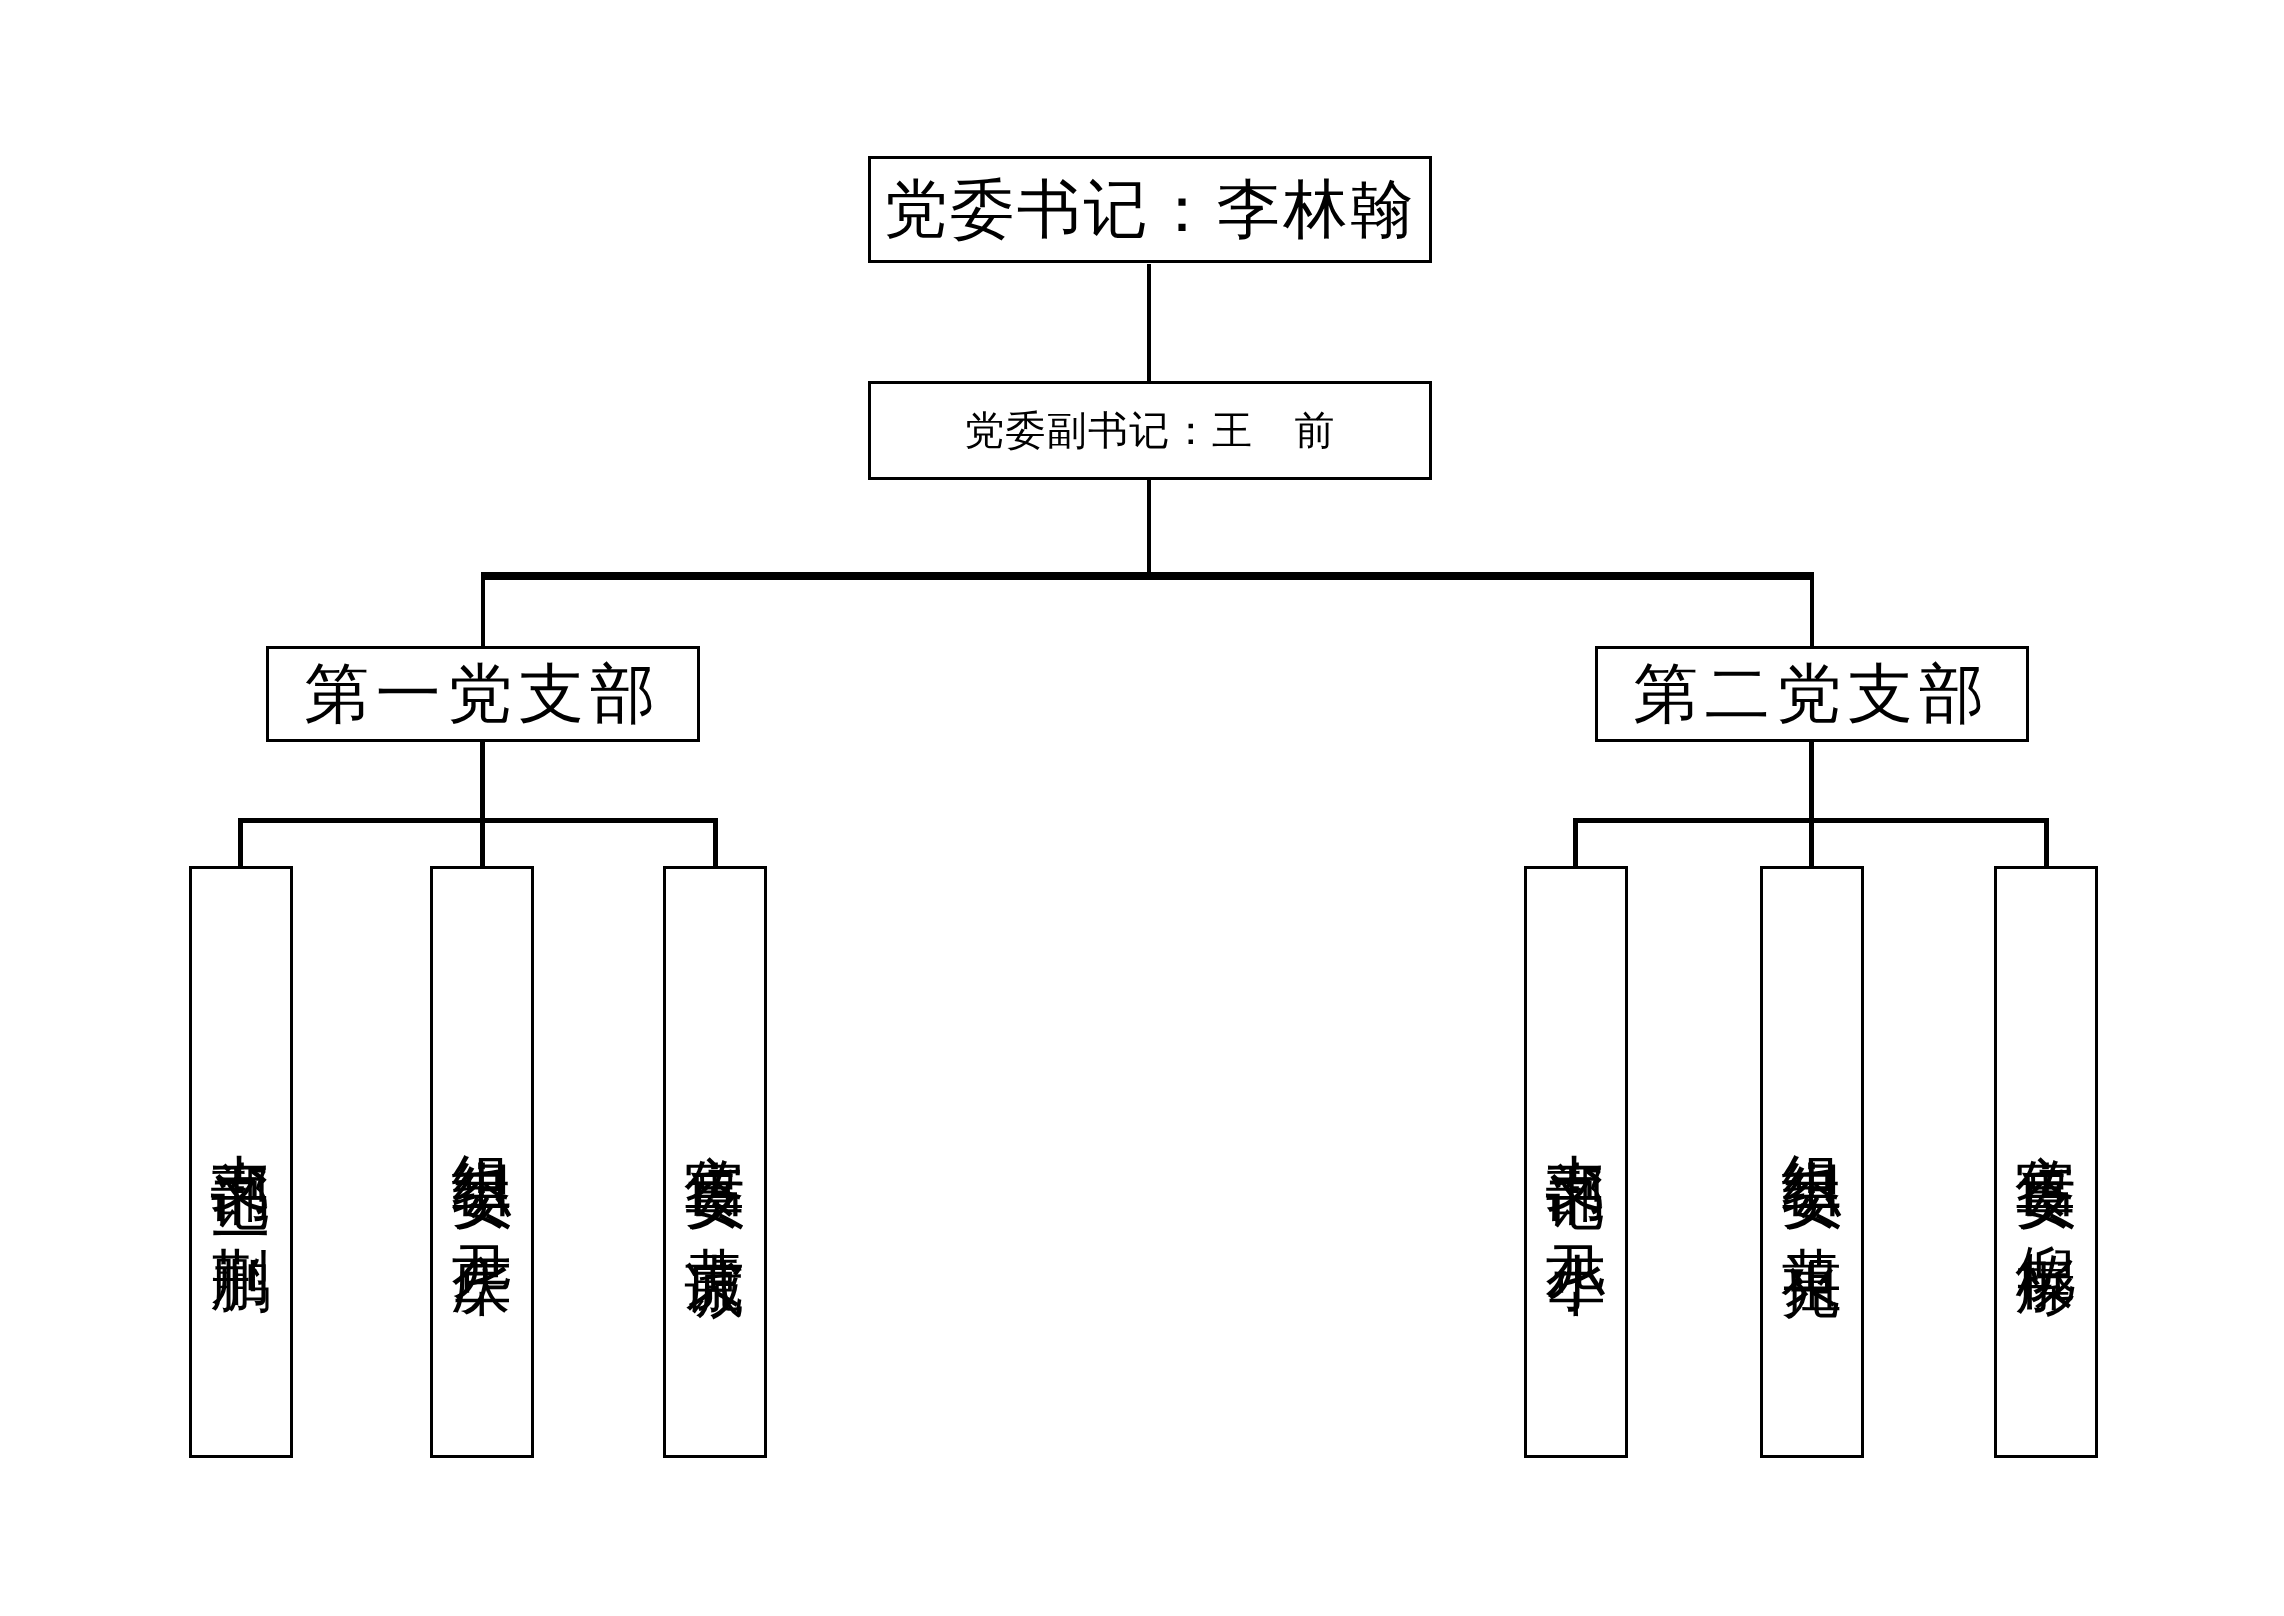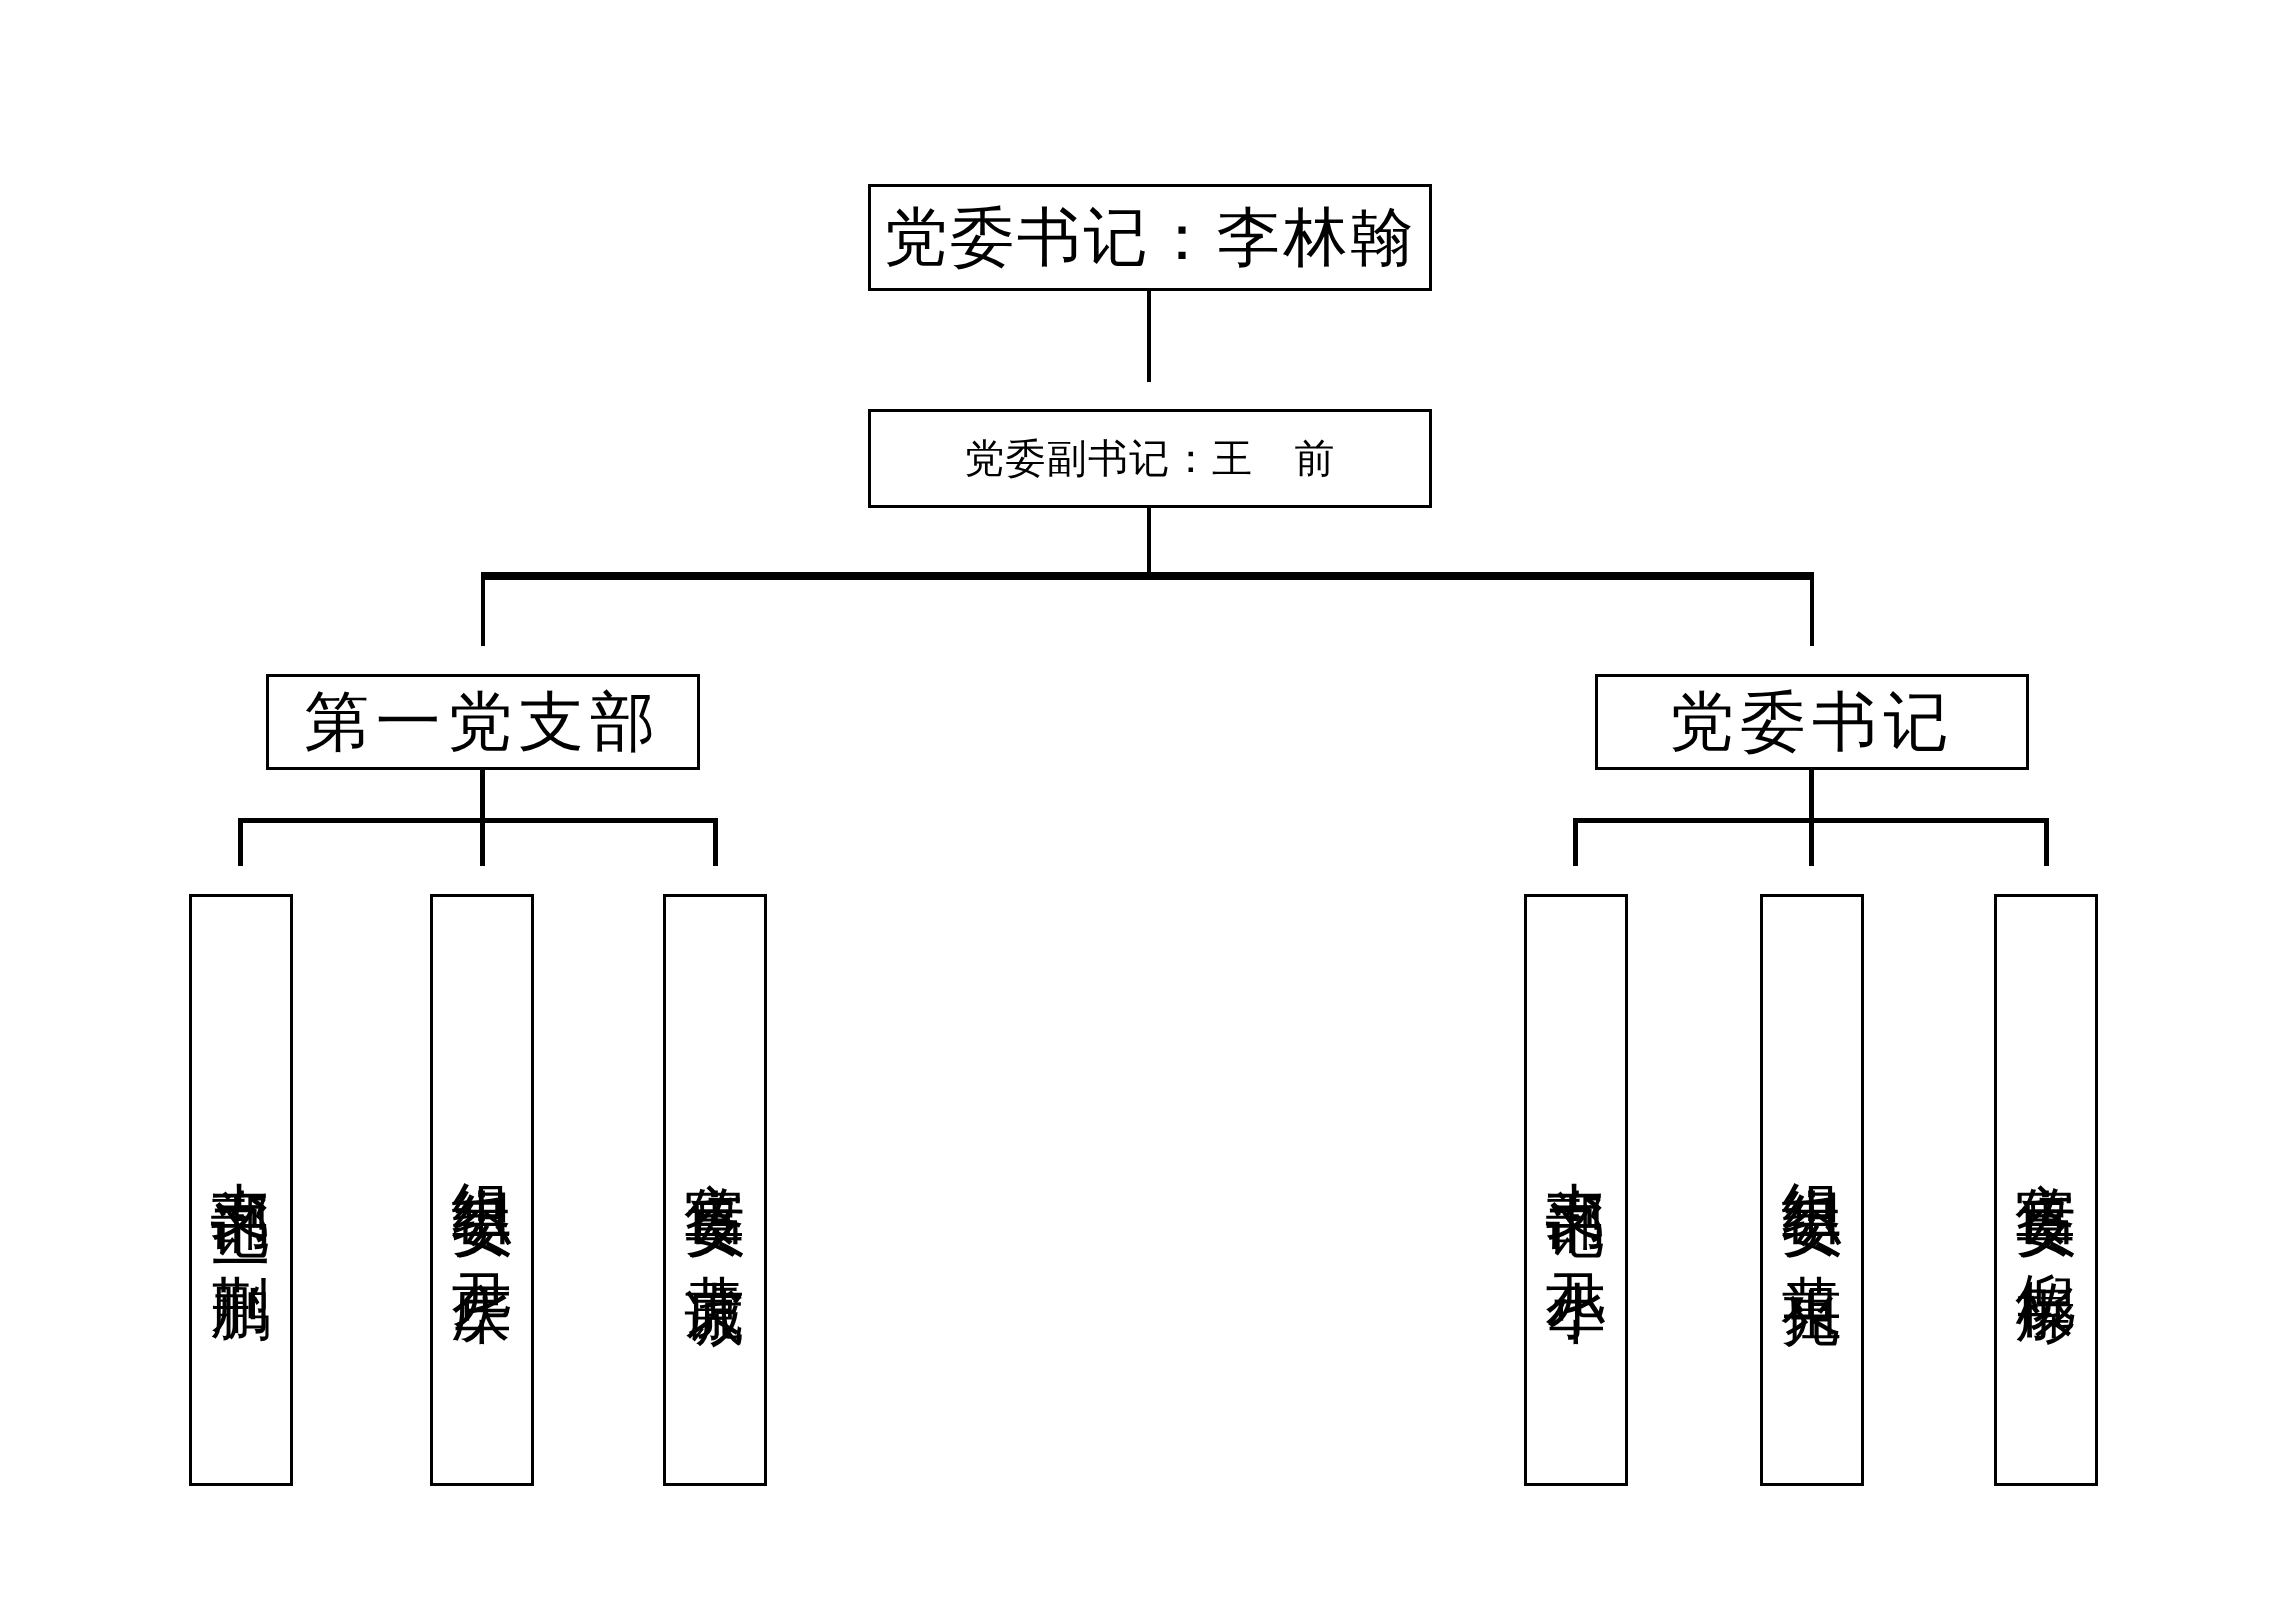--- a/index.html
+++ b/index.html
@@ -24,21 +24,20 @@
   .box {
     position: absolute;
     box-sizing: border-box;
     border: 3.9px solid #000000;
     background: #ffffff;
     display: flex;
     align-items: center;
     justify-content: center;
     text-align: center;
     white-space: pre;
-    margin-top: 28px;
   }
   .hbox-top {
     left: 868px; top: 156px;
     width: 564px; height: 107px;
     font-size: 64px;
     letter-spacing: 2.6px;
   }
   .hbox-deputy {
     left: 868px; top: 381px;
     width: 564px; height: 99px;
@@ -113,21 +112,21 @@
   </div>
 
   <div class="box hbox-deputy">
     <span>党委副书记：王　前</span>
   </div>
 
   <div class="box hbox-branch" id="box-branch-1">
     <span>第一党支部</span>
   </div>
   <div class="box hbox-branch" id="box-branch-2">
-    <span>党委书记</span>
+    <span>第二党支部</span>
   </div>
 
   <div class="box vbox" id="box-m-1a">
     <span>支部书记：荆一鹏</span>
   </div>
   <div class="box vbox" id="box-m-1b">
     <span>组织委员：尹庆华</span>
   </div>
   <div class="box vbox" id="box-m-1c">
     <span>宣传委员：黄虎诚</span>

